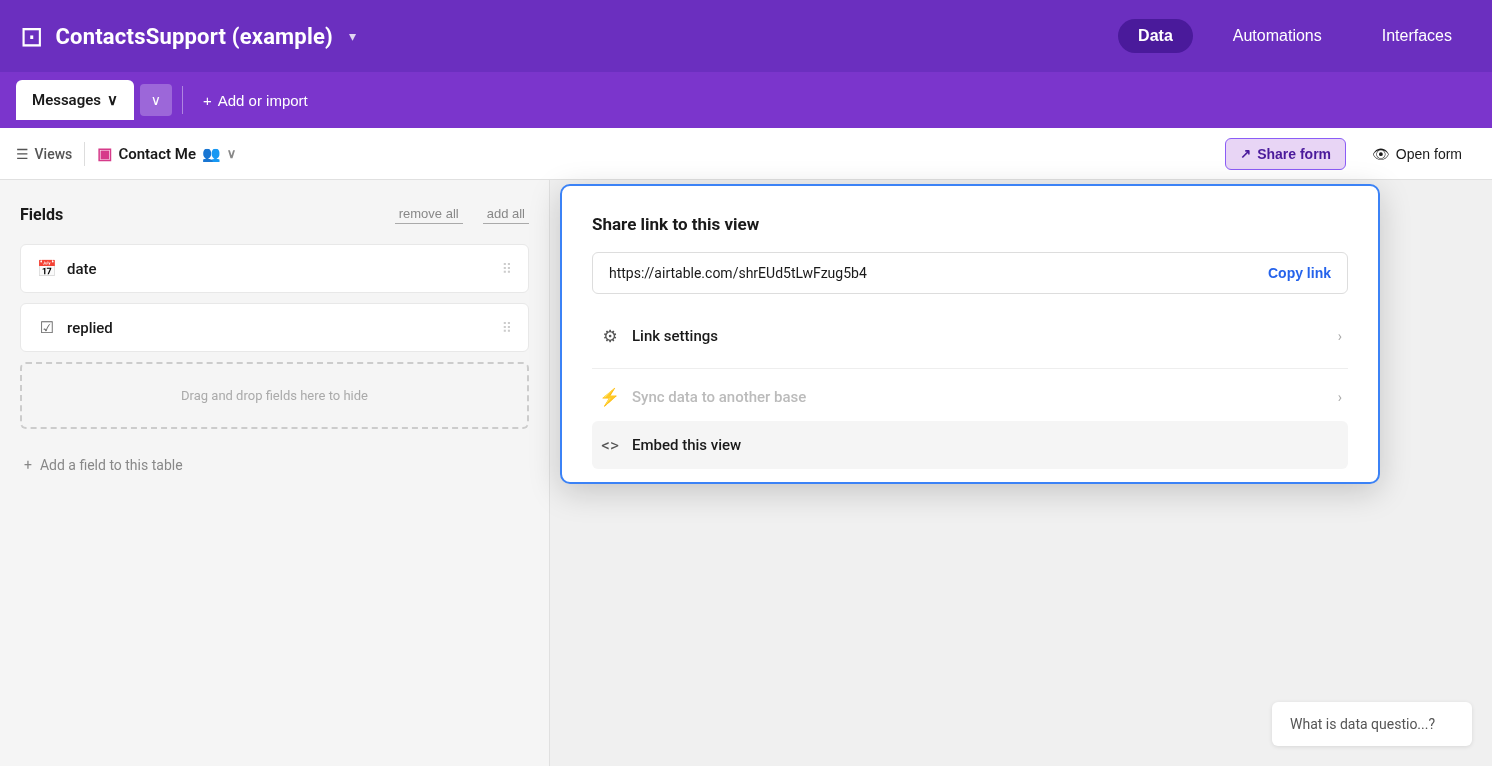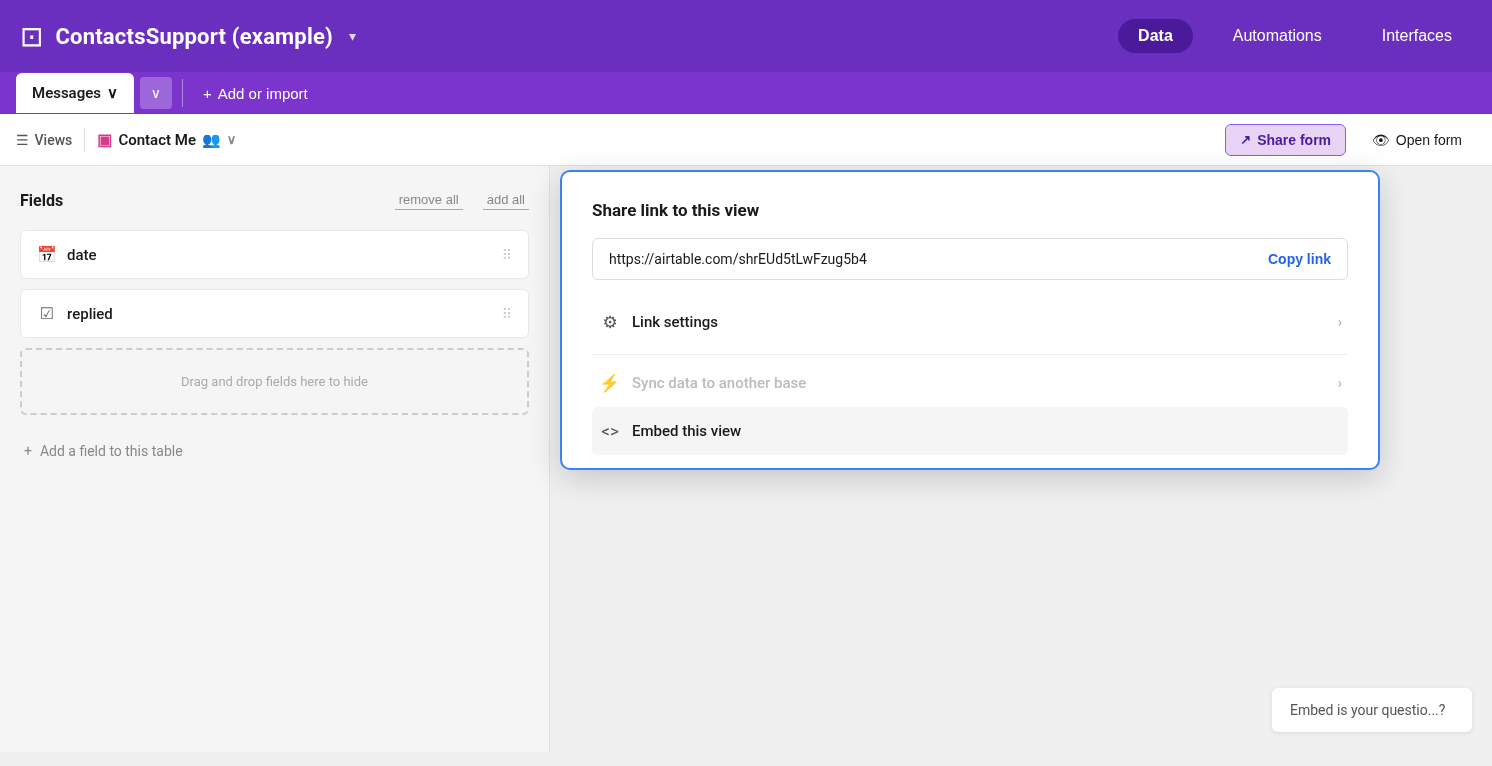--- a/index.html
+++ b/index.html
@@ -46,21 +46,21 @@
       background: transparent;
     }
     .nav-btn.active {
       background: #4A1A9B;
       font-weight: 700;
     }
 
     
     .tab-bar {
       background: #7B35CC;
-      height: 42px;
+      height: 56px;
       display: flex;
       align-items: center;
       padding: 0 16px;
       gap: 0;
     }
     .tab-item {
       background: white;
       border-radius: 6px 6px 0 0;
       padding: 8px 16px;
       font-size: 15px;
@@ -445,21 +445,21 @@
     </div>
 
     <div class="add-field-btn">
       <span>+</span>
       <span>Add a field to this table</span>
     </div>
   </div>
 
   <div class="form-area">
     <div class="form-question-preview">
-      <span>Embed is your questio...?</span>
+      <span>What is data questio...?</span>
     </div>
   </div>
 
   <div class="popup-overlay">
     <div class="popup">
       <div class="popup-title">Share link to this view</div>
 
       <div class="url-row">
         <span class="url-text">https://airtable.com/shrEUd5tLwFzug5b4</span>
         <button class="copy-link-btn">Copy link</button>

